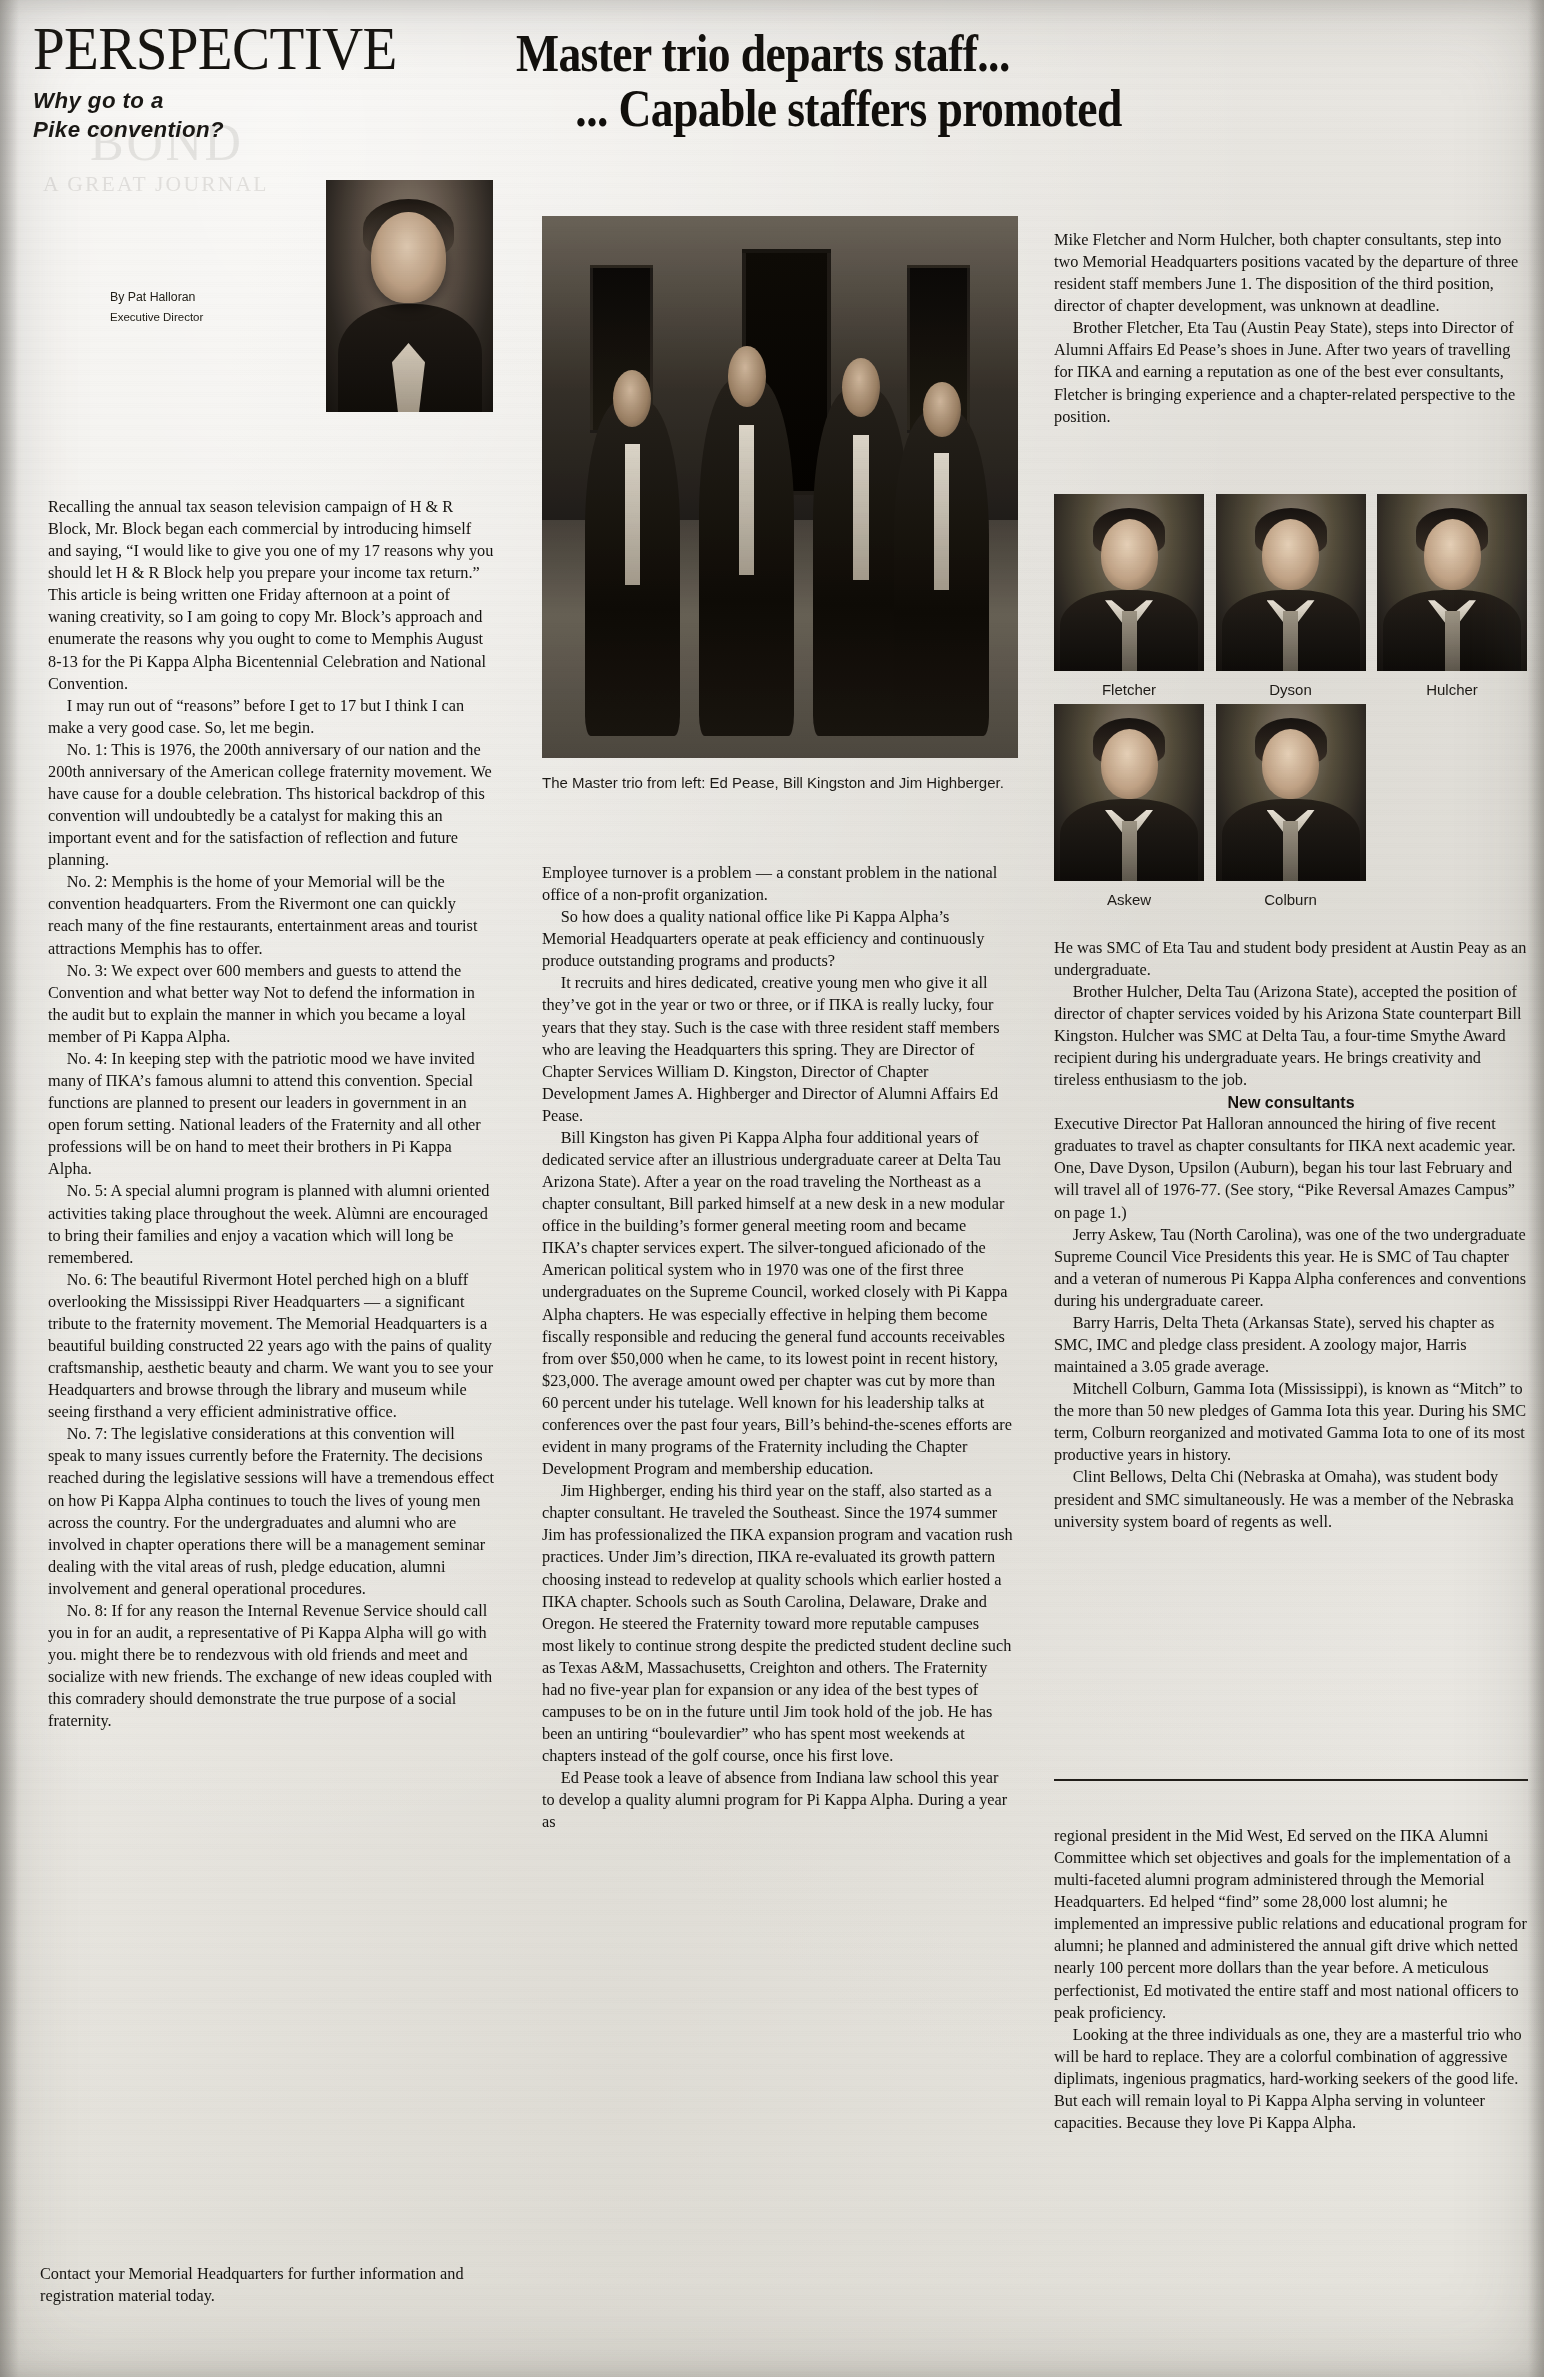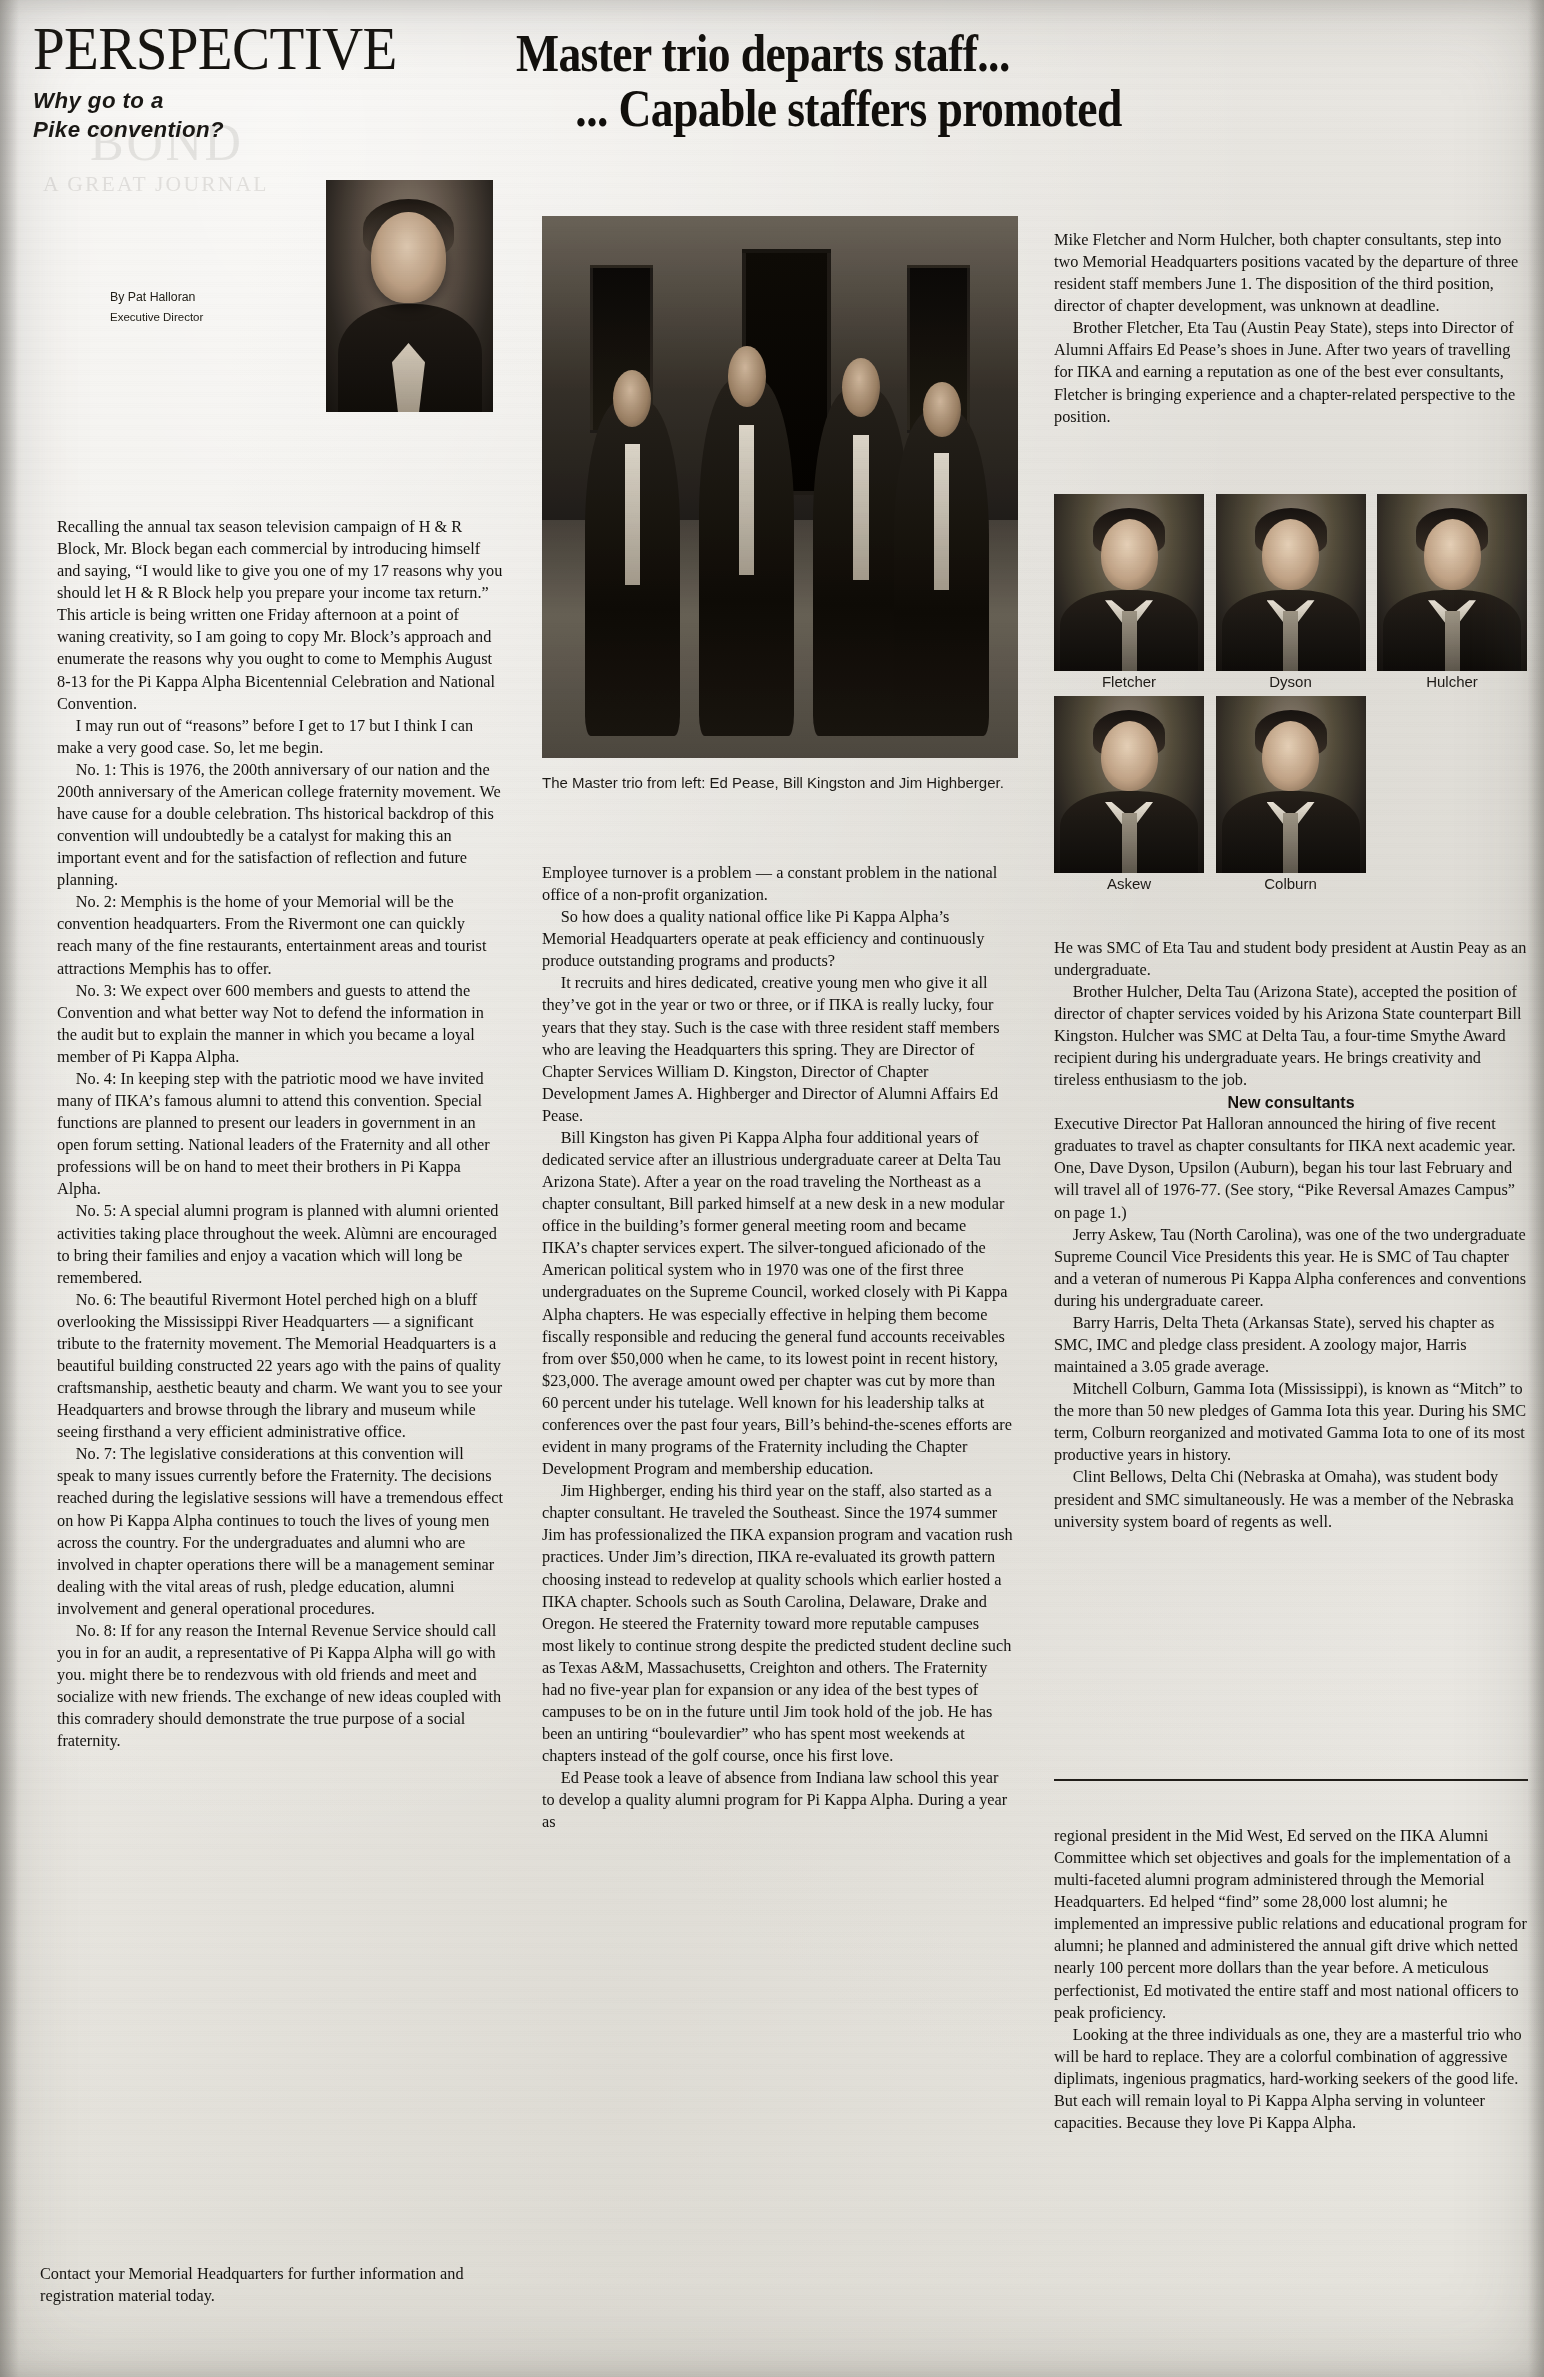--- a/index.html
+++ b/index.html
@@ -284,37 +284,37 @@
     position: absolute;
     left: 34%; bottom: 22%;
     width: 32%; height: 18%;
     background: linear-gradient(180deg, #e2dcd0 0%, #aaa395 100%);
     clip-path: polygon(50% 100%, 0 0, 14% 0, 50% 46%, 86% 0, 100% 0);
   }
   .pname {
     text-align: center;
     font-family: "Liberation Sans", "DejaVu Sans", sans-serif;
     font-size: 15px;
-    padding-top: 2px;
+    padding-top: 10px;
     color: #1d1a16;
   }
 
   
   .col {
     position: absolute;
     font-size: 16.3px;
     line-height: 1.355;
     text-align: left;
     color: #14120f;
   }
   .col p { margin: 0; text-indent: 1.15em; }
   .col p.noindent { text-indent: 0; }
   .col p + p { margin-top: 0; }
 
-  .col-left   { left: 57px;   top: 496px;  width: 447px; margin-top: 20px; }
+  .col-left   { left: 48px;   top: 496px;  width: 447px; }
   .col-mid    { left: 542px;  top: 862px; width: 471px; }
   .col-right-top { left: 1054px; top: 229px; width: 474px; }
   .col-right-mid { left: 1054px; top: 937px; width: 474px; }
   .col-right-bot { left: 1054px; top: 1825px; width: 474px; }
 
   .tail {
     position: absolute;
     left: 40px;
     top: 2247px;
     width: 447px;

